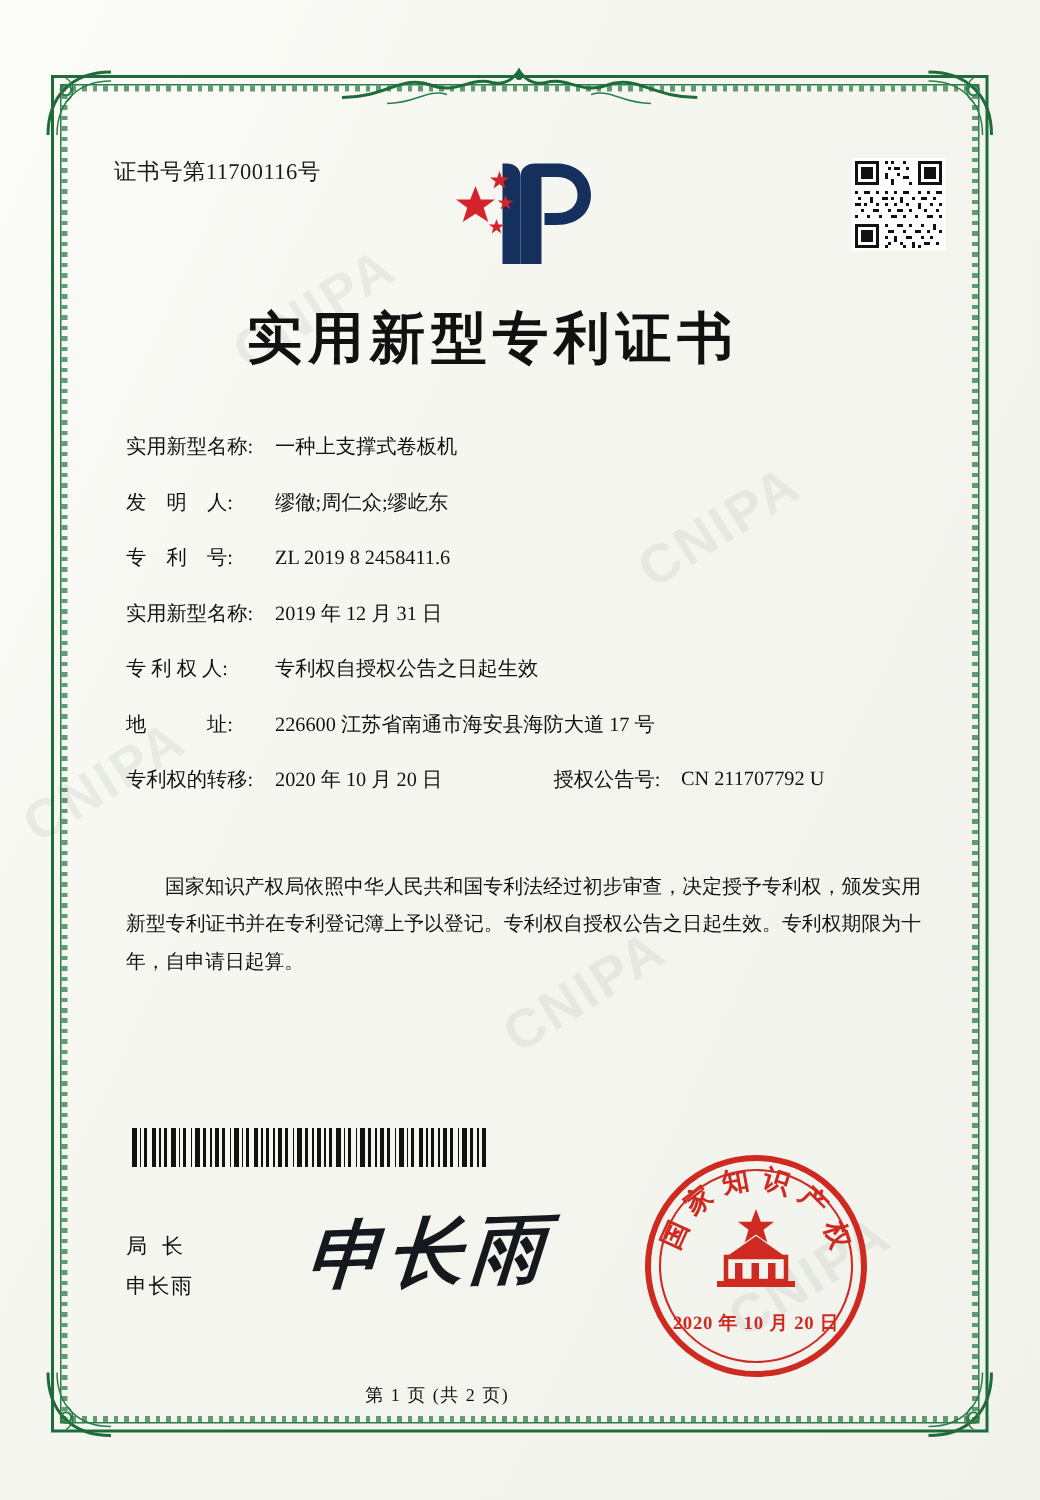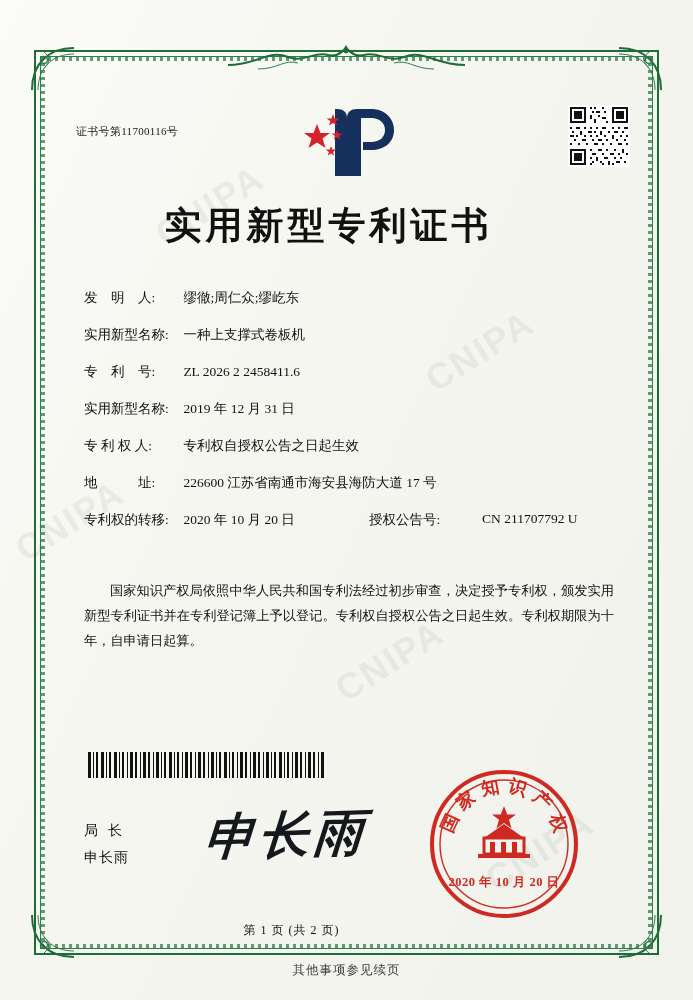--- a/index.html
+++ b/index.html
@@ -81,22 +81,22 @@
 
   .top-flourish {
     position: absolute;
     left: 228px; top: 45px;
     width: 237px; height: 26px;
   }
 
   
   .cert-no {
     position: absolute;
-    left: 76px; top: 124px;
-    font-size: 11px;
+    left: 76px; top: 105px;
+    font-size: 15px;
     color: #1a1a1a;
     letter-spacing: .3px;
     white-space: nowrap;
   }
 
   .logo {
     position: absolute;
     left: 295px; top: 104px;
     width: 104px; height: 76px;
   }
@@ -140,21 +140,20 @@
   .f-value { display: inline-block; }
   .f-extra-label {
     position: absolute;
     left: 285px;
     top: 0;
   }
   .f-extra-value {
     position: absolute;
     left: 370px;
     top: 0;
-    margin-left: 28px;
   }
 
   
   .para {
     position: absolute;
     left: 84px;
     width: 530px;
     font-size: 13.2px;
     line-height: 25px;
     color: #111;
@@ -395,30 +394,30 @@
           <rect x="34" y="58" width="2" height="2"></rect>
           <rect x="44" y="58" width="2" height="2"></rect>
       </g>
     </svg>
   </div>
 
   <div class="title">实用新型专利证书</div>
 
   <div class="fields">
     <div class="field">
+      <span class="f-label">实用新型名称:</span>
+      <span class="f-value">一种上支撑式卷板机</span>
+    </div>
+    <div class="field">
       <span class="f-label">发　明　人:</span>
       <span class="f-value">缪徹;周仁众;缪屹东</span>
     </div>
     <div class="field">
-      <span class="f-label">实用新型名称:</span>
-      <span class="f-value">一种上支撑式卷板机</span>
-    </div>
-    <div class="field">
       <span class="f-label">专　利　号:</span>
-      <span class="f-value">ZL 2026 2 2458411.6</span>
+      <span class="f-value">ZL 2019 8 2458411.6</span>
     </div>
     <div class="field">
       <span class="f-label">实用新型名称:</span>
       <span class="f-value">2019 年 12 月 31 日</span>
     </div>
     <div class="field">
       <span class="f-label">专 利 权 人:</span>
       <span class="f-value">专利权自授权公告之日起生效</span>
     </div>
     <div class="field">
@@ -521,15 +520,14 @@
         <path id="sealArc" d="M 76,76 m -52,0 a 52,52 0 1,1 104,0"></path>
       </defs>
       <text font-family="'Liberation Serif', serif" font-size="18" font-weight="700" fill="#cf2a22" letter-spacing="7">
         <textPath href="#sealArc" startOffset="6%">国家知识产权局</textPath>
       </text>
     </svg>
   </div>
   <div class="seal-date">2020 年 10 月 20 日</div>
 
   <div class="page-no">第 1 页 (共 2 页)</div>
-  <div class="footnote">其他事项参见续页</div>
 
 </div>
 
 </body></html>

